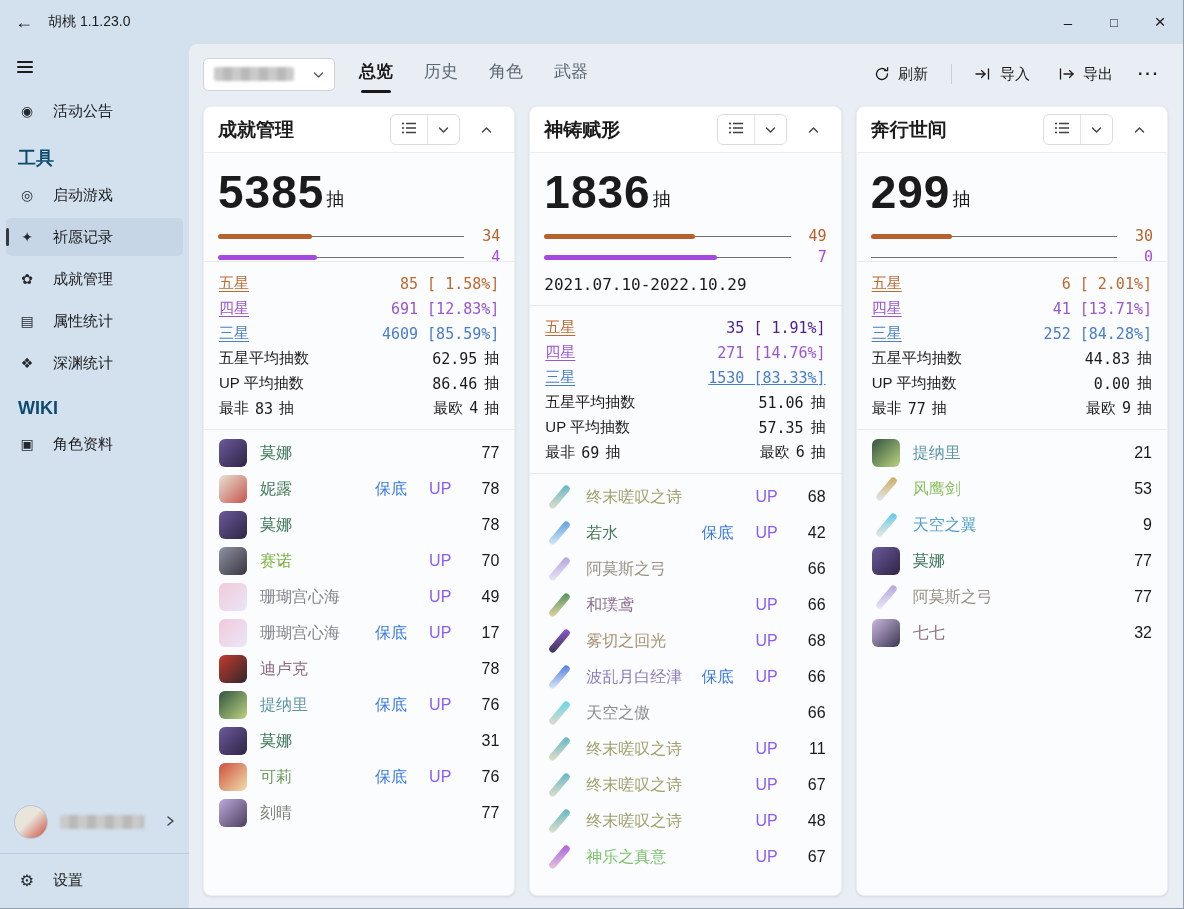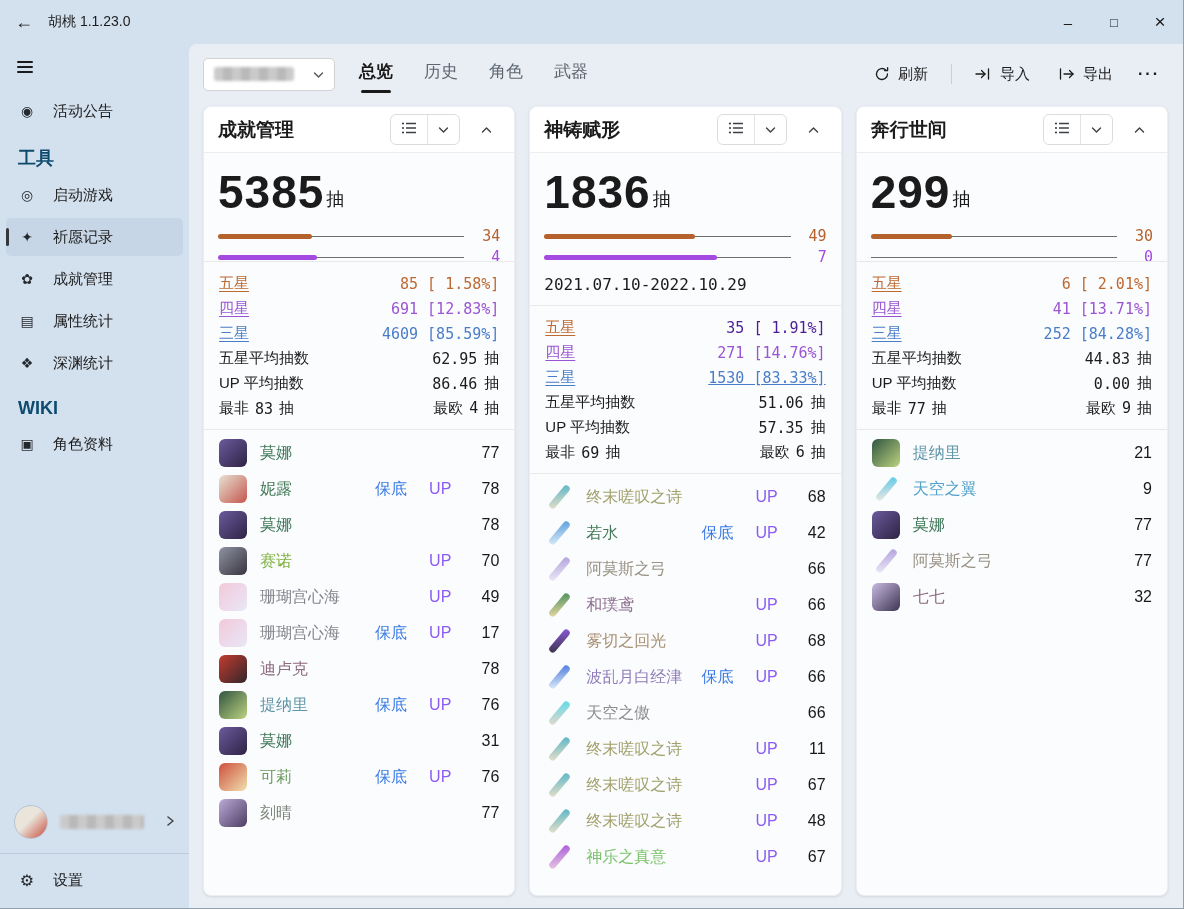--- a/index.html
+++ b/index.html
@@ -703,20 +703,28 @@
 
             <div class="item-row">
               <span class="tile character">
                 <i class="ico" style="background: linear-gradient(135deg, rgb(49, 84, 63), rgb(188, 211, 128));"></i>
               </span>
               <span class="item-name" style="color: rgb(96, 150, 168);">提纳里</span>
 
               <span class="item-count">21</span>
             </div>
 
+            <div class="item-row">
+              <span class="tile weapon">
+                <i class="ico" style="background: linear-gradient(135deg, rgb(201, 170, 89), rgb(233, 233, 241));"></i>
+              </span>
+              <span class="item-name" style="color: rgb(140, 191, 95);">风鹰剑</span>
+
+              <span class="item-count">53</span>
+            </div>
 
             <div class="item-row">
               <span class="tile weapon">
                 <i class="ico" style="background: linear-gradient(135deg, rgb(92, 201, 233), rgb(241, 233, 225));"></i>
               </span>
               <span class="item-name" style="color: rgb(84, 162, 201);">天空之翼</span>
 
               <span class="item-count">9</span>
             </div>
 

